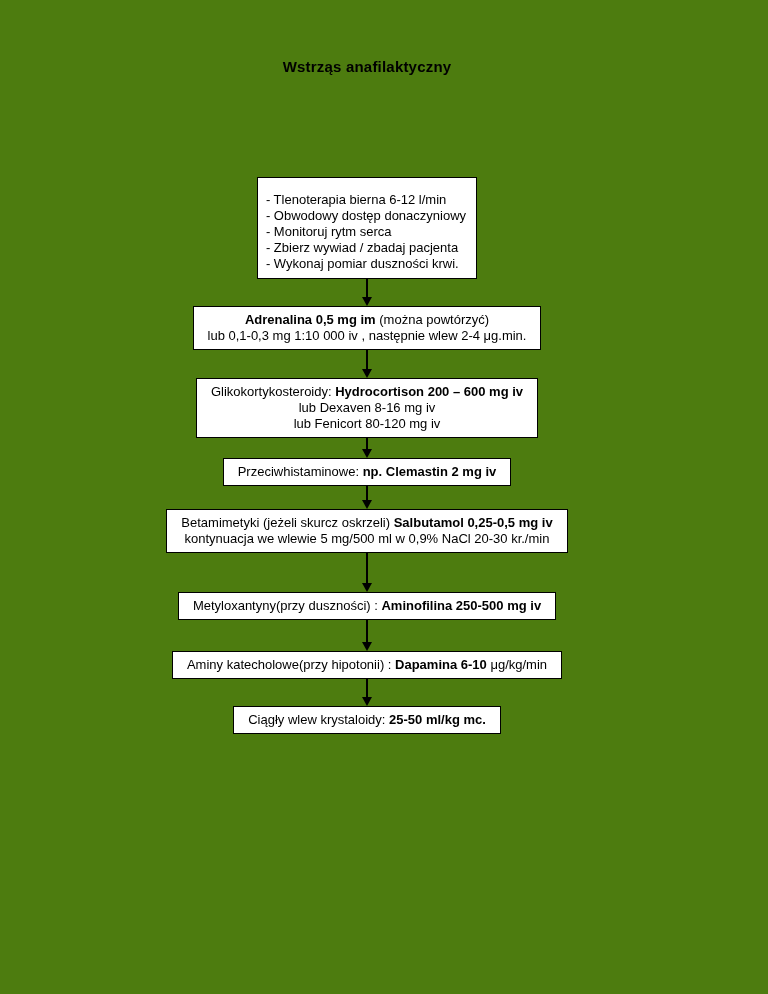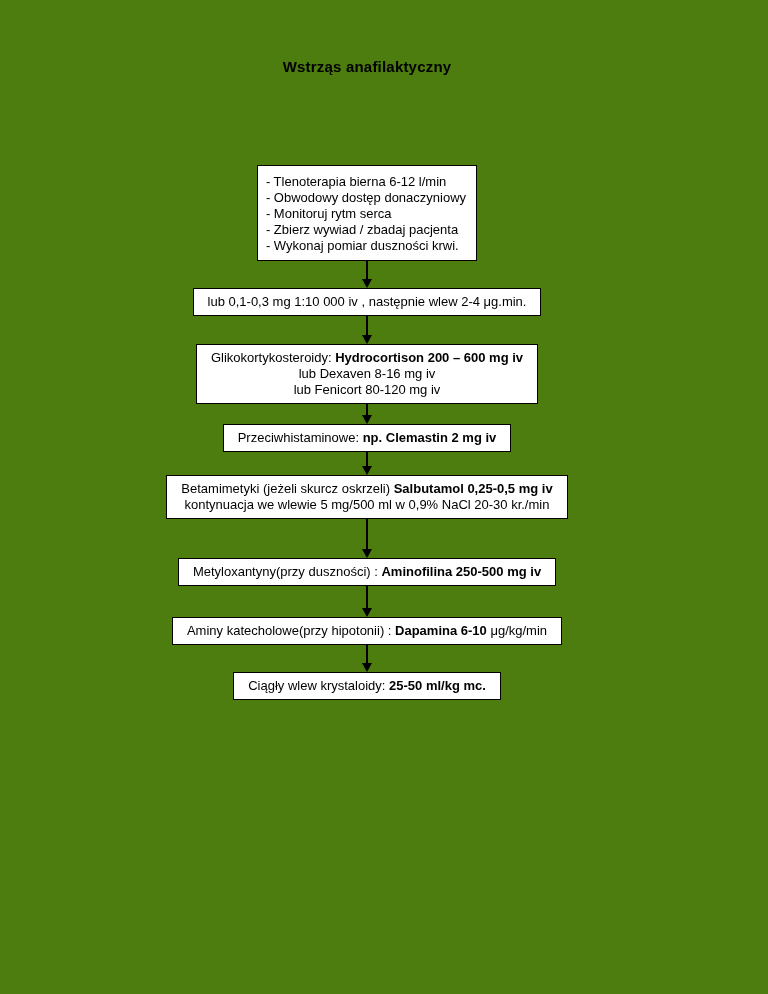--- a/index.html
+++ b/index.html
@@ -36,21 +36,22 @@
     box-sizing: border-box;
     border: 1px solid #000000;
     background: #ffffff;
     color: #000000;
     font-size: 13px;
     line-height: 16px;
     padding: 5px 14px;
   }
   .box.left {
     text-align: left;
-    padding: 8px 10px 6px 8px;
+    padding: 14px 10px 6px 8px;
+    margin-top: 12px;
   }
   .box.center {
     text-align: center;
   }
   .box .line {
     white-space: nowrap;
   }
   .box .b {
     font-weight: bold;
   }
@@ -82,20 +83,21 @@
         <div class="line"><span>- Obwodowy dostęp donaczyniowy</span></div>
         <div class="line"><span>- Monitoruj rytm serca</span></div>
         <div class="line"><span>- Zbierz wywiad / zbadaj pacjenta</span></div>
         <div class="line"><span>- Wykonaj pomiar duszności krwi.</span></div>
       </div>
       <div class="arrow">
         <div class="shaft" style="height: 18px;"></div>
         <div class="head"></div>
       </div>
       <div class="box center">
+        <div class="line"><span class="b">Adrenalina 0,5 mg im</span><span> (można powtórzyć)</span></div>
         <div class="line"><span>lub 0,1-0,3 mg 1:10 000 iv , następnie wlew 2-4 μg.min.</span></div>
       </div>
       <div class="arrow">
         <div class="shaft" style="height: 19px;"></div>
         <div class="head"></div>
       </div>
       <div class="box center">
         <div class="line"><span>Glikokortykosteroidy: </span><span class="b">Hydrocortison 200 – 600 mg iv</span></div>
         <div class="line"><span>lub Dexaven 8-16 mg iv</span></div>
         <div class="line"><span>lub Fenicort 80-120 mg iv</span></div>

